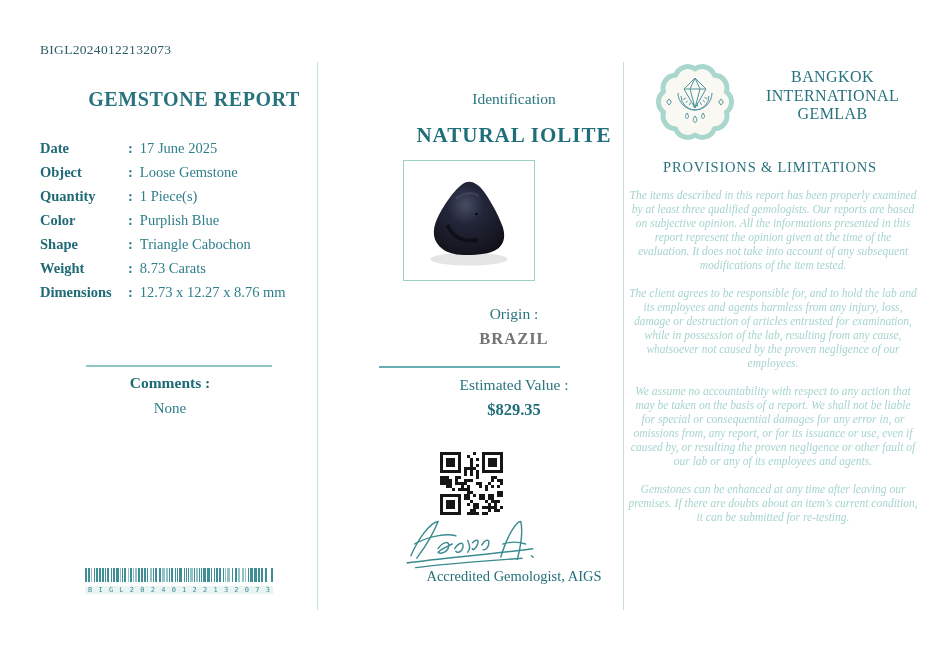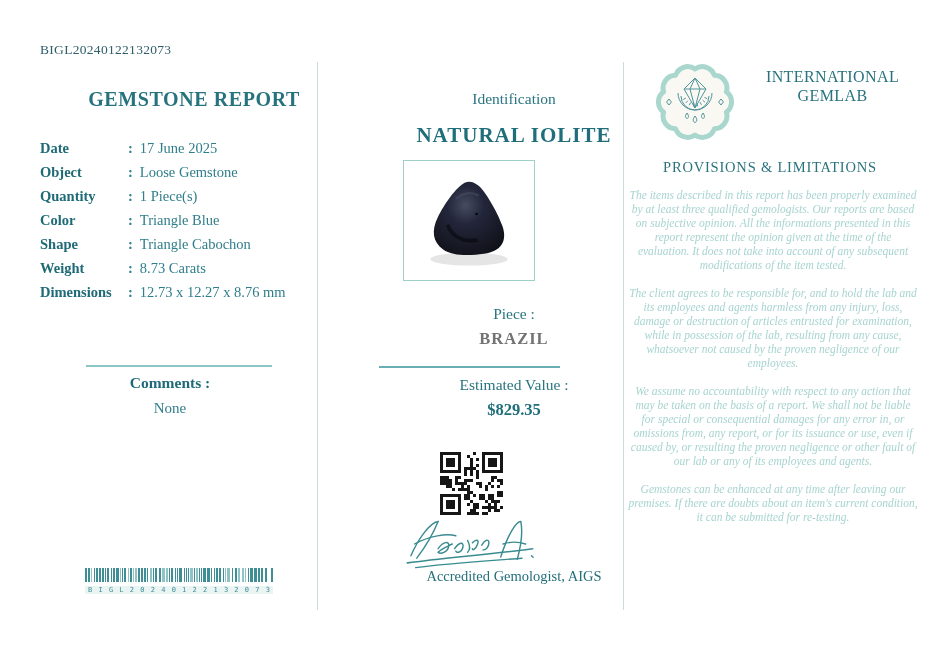--- a/index.html
+++ b/index.html
@@ -77,21 +77,21 @@
       <span class="field-value">Loose Gemstone</span>
     </div>
     <div class="field-row">
       <span class="field-label">Quantity</span>
       <span class="field-colon">:</span>
       <span class="field-value">1 Piece(s)</span>
     </div>
     <div class="field-row">
       <span class="field-label">Color</span>
       <span class="field-colon">:</span>
-      <span class="field-value">Triangle Blue</span>
+      <span class="field-value">Purplish Blue</span>
     </div>
     <div class="field-row">
       <span class="field-label">Shape</span>
       <span class="field-colon">:</span>
       <span class="field-value">Triangle Cabochon</span>
     </div>
     <div class="field-row">
       <span class="field-label">Weight</span>
       <span class="field-colon">:</span>
       <span class="field-value">8.73 Carats</span>
@@ -208,21 +208,21 @@
         </radialGradient>
       </defs>
       <ellipse cx="50" cy="82" rx="36" ry="6" fill="#000000" opacity="0.10"></ellipse>
       <path d="M58,13 C64,17 76,37 81,51 C86,65 80,75 64,77 C50,79 34,79 26,73 C16,66 15,55 21,43 C27,31 38,15 46,11 C50,9 54,10 58,13 Z" fill="url(#stoneg)"></path>
       <path d="M38,26 C44,20 53,19 59,23" stroke="#4a4f66" stroke-width="2.2" fill="none" opacity="0.55"></path>
       <path d="M30,50 C34,61 45,67 58,64" stroke="#04050a" stroke-width="3.5" fill="none" opacity="0.55"></path>
       <circle cx="57" cy="40" r="1.2" fill="#05060b"></circle>
     </svg>
   </div>
 
-  <div class="mid-text origin-label">Piece :</div>
+  <div class="mid-text origin-label">Origin :</div>
   <div class="mid-text origin-value">BRAZIL</div>
 
   <div class="mid-hr"></div>
 
   <div class="mid-text est-label">Estimated Value :</div>
   <div class="mid-text est-value">$829.35</div>
 
   <div class="qr-wrap">
     <svg id="qr-svg" width="63" height="63">
         <rect x="0" y="0" width="3" height="3" fill="#161616"></rect>
@@ -484,20 +484,21 @@
         <path d="M39,53 c2.4,3.2 2.4,5.4 0,6.6 c-2.4,-1.2 -2.4,-3.4 0,-6.6"></path>
         <path d="M47,50 c2,2.8 2,4.6 0,5.6 c-2,-1 -2,-2.8 0,-5.6"></path>
 
         <path d="M13,36 L15.4,39 L13,42 L10.6,39 Z"></path>
         <path d="M65,36 L67.4,39 L65,42 L62.6,39 Z"></path>
       </g>
     </svg>
   </div>
 
   <div class="lab-name">
+    <div>BANGKOK</div>
     <div>INTERNATIONAL</div>
     <div>GEMLAB</div>
   </div>
 
   <div class="prov-title">PROVISIONS &amp; LIMITATIONS</div>
 
   <div class="provisions">
     <p>The items described in this report has been properly examined by at least three qualified gemologists. Our reports are based on subjective opinion. All the informations presented in this report represent the opinion given at the time of the evaluation. It does not take into account of any subsequent modifications of the item tested.</p>
     <p>The client agrees to be responsible for, and to hold the lab and its employees and agents harmless from any injury, loss, damage or destruction of articles entrusted for examination, while in possession of the lab, resulting from any cause, whatsoever not caused by the proven negligence of our employees.</p>
     <p>We assume no accountability with respect to any action that may be taken on the basis of a report. We shall not be liable for special or consequential damages for any error in, or omissions from, any report, or for its issuance or use, even if caused by, or resulting the proven negligence or other fault of our lab or any of its employees and agents.</p>

